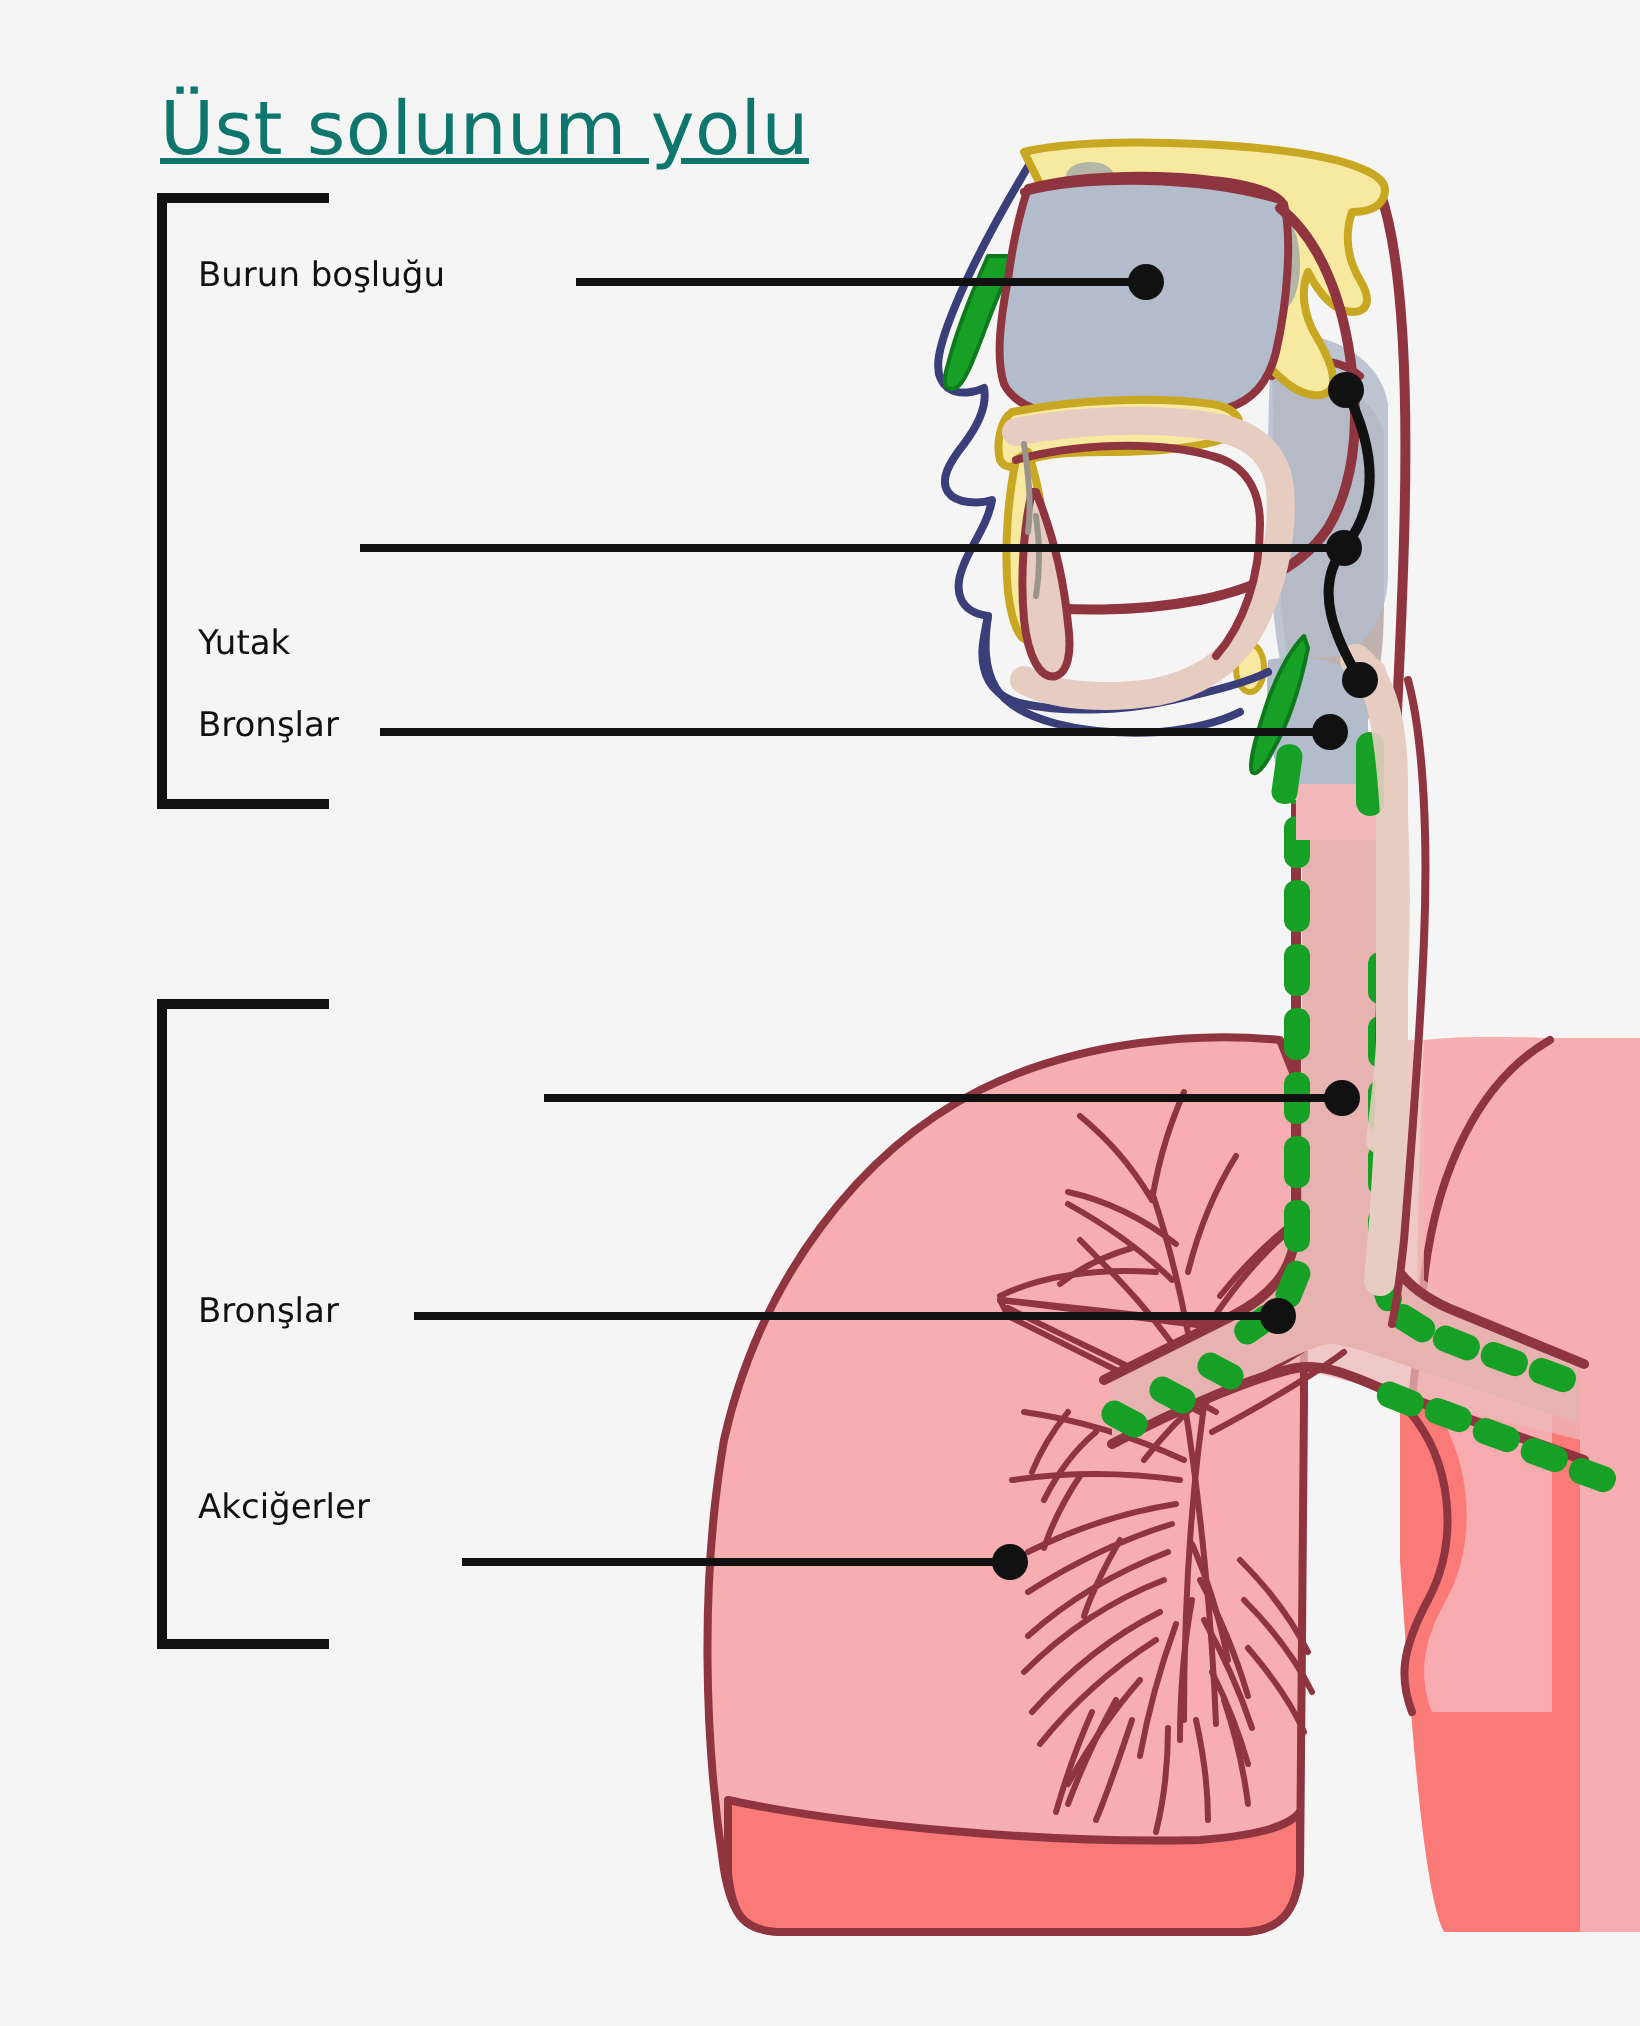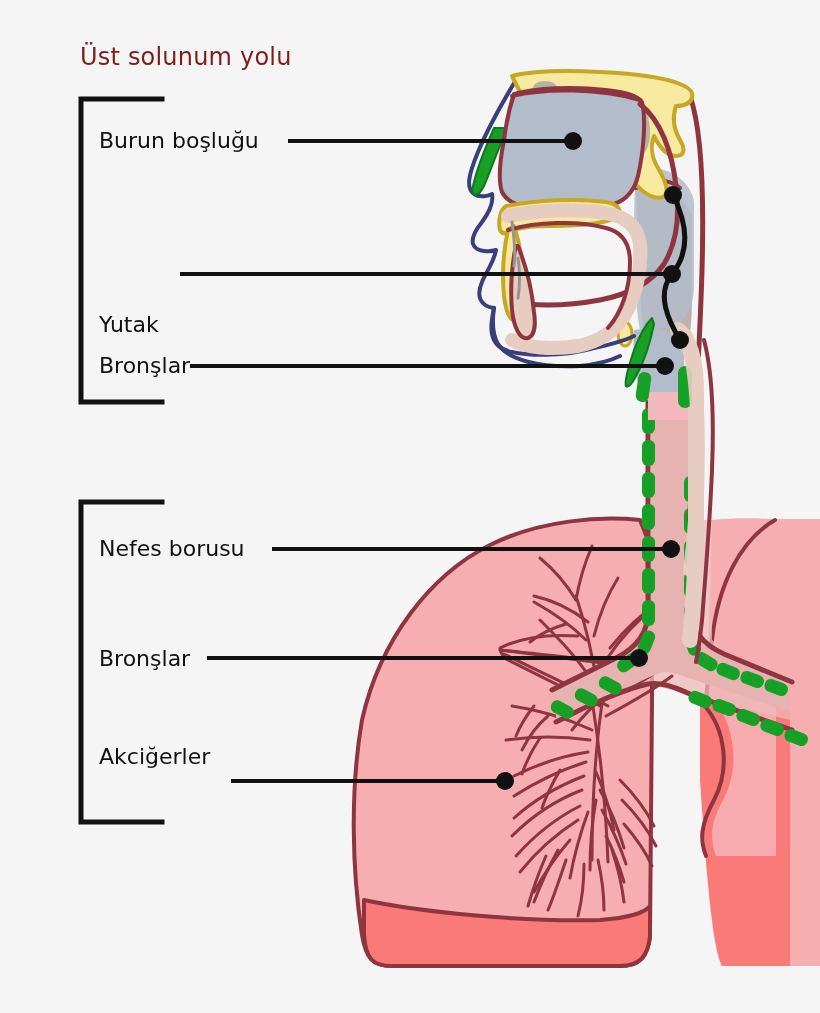--- a/index.html
+++ b/index.html
@@ -7,29 +7,30 @@
     width:820px;height:1013px;
     background:#f5f5f5;
     font-family:"DejaVu Sans","Liberation Sans",sans-serif;
     overflow:hidden;
     position:relative;
   }
   #stage{position:absolute;left:0;top:0;width:820px;height:1013px;}
   svg.layer{position:absolute;left:0;top:0;width:820px;height:1013px;}
   .hdr{
     position:absolute;
-    font-size:24px;
-    color:#7f1d1d;
+    font-size:37px;
+    color:#0f766e;
     font-weight:400;
     letter-spacing:0.2px;
     white-space:nowrap;
+    text-decoration:underline;
   }
   .lbl{
     position:absolute;
-    font-size:22px;
+    font-size:17px;
     color:#111111;
     font-weight:400;
     white-space:nowrap;
   }
 </style>
 </head>
 <body>
 
 <div id="stage">
 
@@ -326,19 +327,18 @@
 
   <div class="hdr" style="left:80px; top:43px;">Üst solunum yolu</div>
 
   <div class="lbl" style="left:99px; top:128px;">Burun boşluğu</div>
 
   <div class="lbl" style="left:99px; top:276px;margin-top:36px;">Yutak</div>
 
   <div class="lbl" style="left:99px; top:353px;">Bronşlar</div>
 
 
-  <div class="lbl" style="left:99px; top:536px;">Nefes borusu</div>
 
   <div class="lbl" style="left:99px; top:646px;">Bronşlar</div>
 
   <div class="lbl" style="left:99px; top:744px;">Akciğerler</div>
 
 </div>
 
 </body></html>

